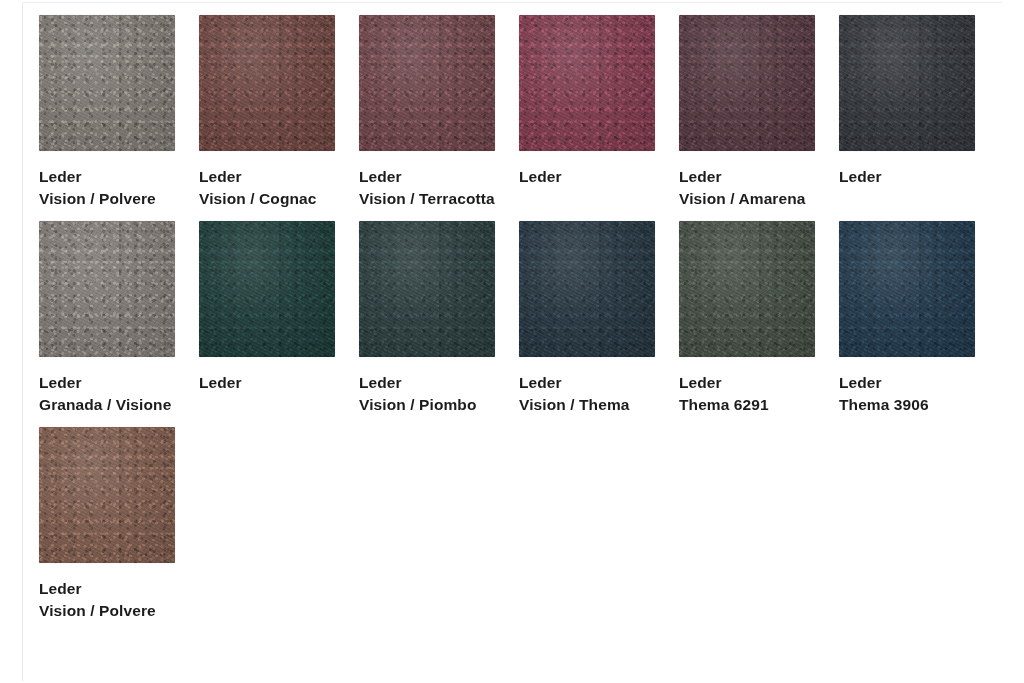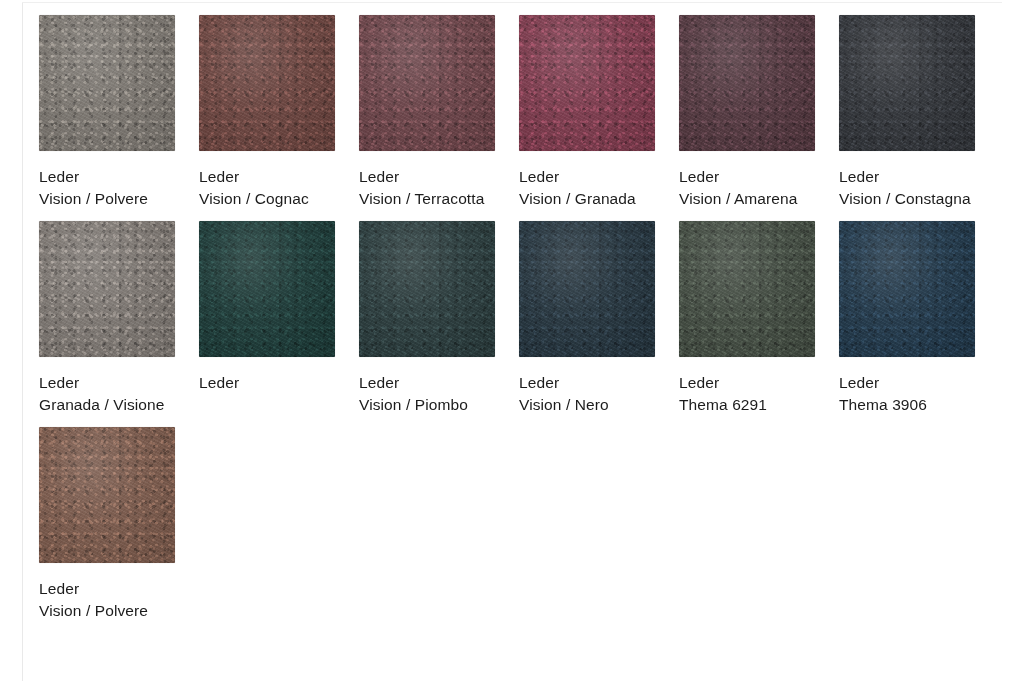--- a/index.html
+++ b/index.html
@@ -15,20 +15,21 @@
     color: #1a1a1a;
     overflow: hidden;
   }
 
   #swatch-page {
     position: relative;
     width: 848px;
     height: 683px;
     background: #ffffff;
     box-sizing: border-box;
+    font-weight: bold;
   }
 
   
   #swatch-page::before {
     content: "";
     position: absolute;
     left: 22px;
     top: 2px;
     width: 1px;
     height: 679px;
@@ -163,21 +164,20 @@
         </div>
       </div>
       <div class="swatch-cell">
         <div class="swatch-tile" style="background-color: rgb(124, 59, 77);">
           <div class="grain"></div>
           <div class="grain2"></div>
           <div class="sheen"></div>
         </div>
         <div class="swatch-label">
           <span class="line1">Leder</span>
-          <span class="line2">Vision / Granada</span>
         </div>
       </div>
       <div class="swatch-cell">
         <div class="swatch-tile" style="background-color: rgb(83, 56, 64);">
           <div class="grain"></div>
           <div class="grain2"></div>
           <div class="sheen"></div>
         </div>
         <div class="swatch-label">
           <span class="line1">Leder</span>
@@ -185,21 +185,20 @@
         </div>
       </div>
       <div class="swatch-cell">
         <div class="swatch-tile" style="background-color: rgb(50, 53, 58);">
           <div class="grain"></div>
           <div class="grain2"></div>
           <div class="sheen"></div>
         </div>
         <div class="swatch-label">
           <span class="line1">Leder</span>
-          <span class="line2">Vision / Constagna</span>
         </div>
       </div>
       <div class="row-sep"></div>
       <div class="swatch-cell">
         <div class="swatch-tile" style="background-color: rgb(125, 119, 114);">
           <div class="grain"></div>
           <div class="grain2"></div>
           <div class="sheen"></div>
         </div>
         <div class="swatch-label">
@@ -229,21 +228,21 @@
         </div>
       </div>
       <div class="swatch-cell">
         <div class="swatch-tile" style="background-color: rgb(38, 53, 63);">
           <div class="grain"></div>
           <div class="grain2"></div>
           <div class="sheen"></div>
         </div>
         <div class="swatch-label">
           <span class="line1">Leder</span>
-          <span class="line2">Vision / Nero</span>
+          <span class="line2">Vision / Thema</span>
         </div>
       </div>
       <div class="swatch-cell">
         <div class="swatch-tile" style="background-color: rgb(67, 76, 66);">
           <div class="grain"></div>
           <div class="grain2"></div>
           <div class="sheen"></div>
         </div>
         <div class="swatch-label">
           <span class="line1">Leder</span>

